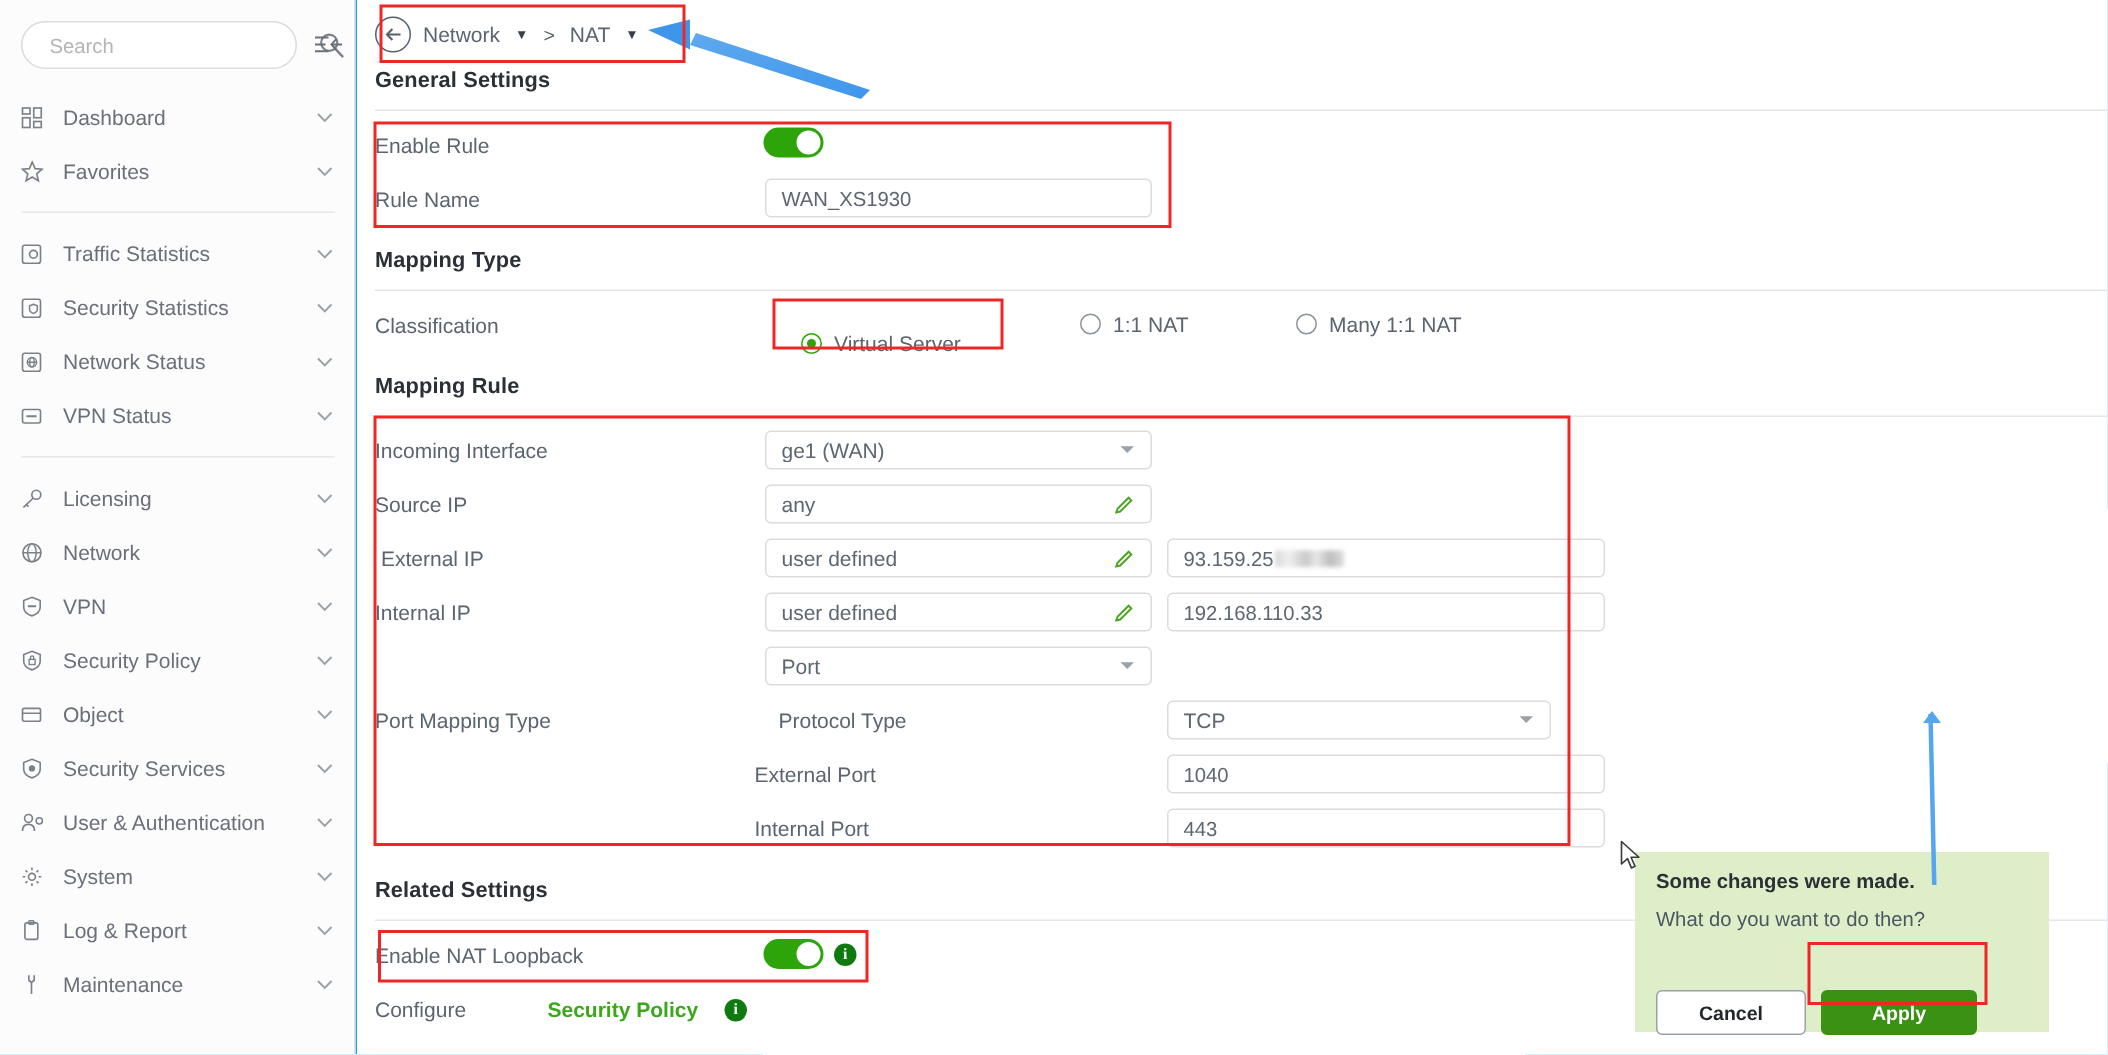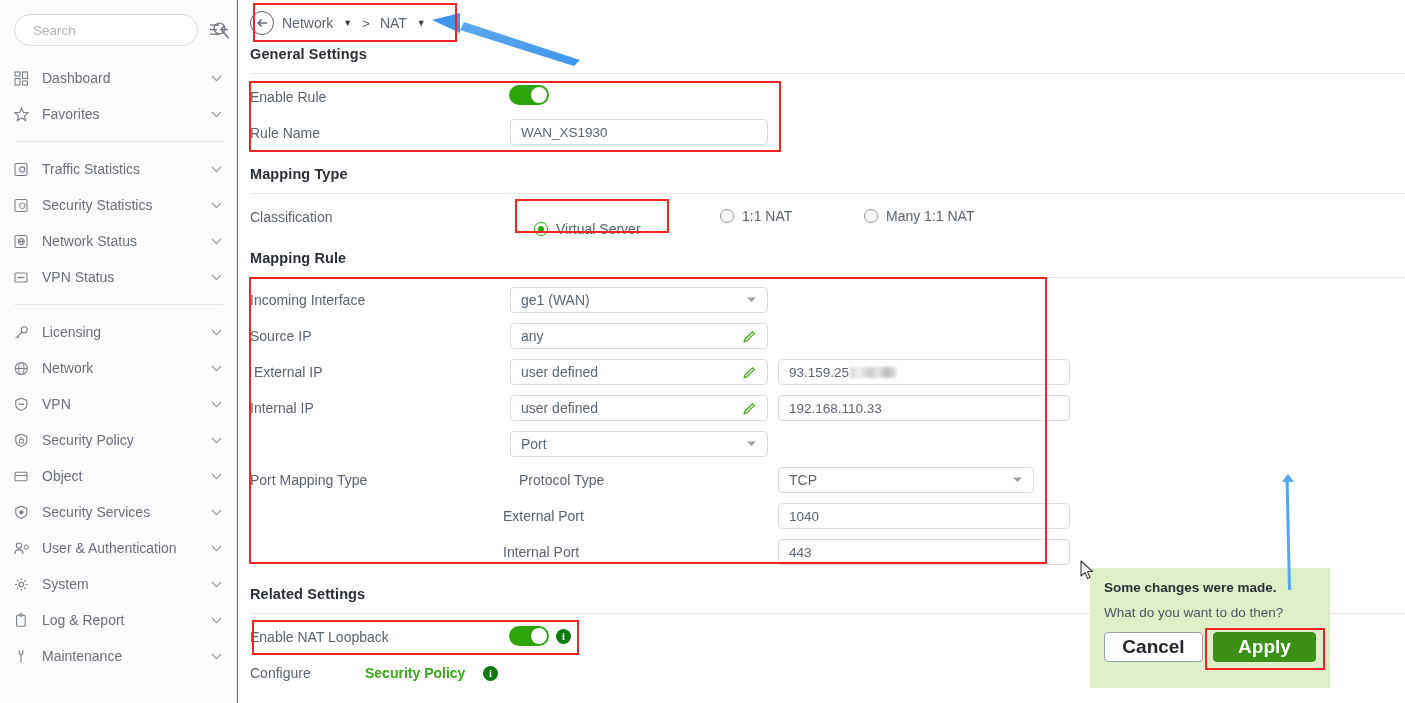--- a/index.html
+++ b/index.html
@@ -222,41 +222,42 @@
     z-index: 30;
   }
 
   
   .arrow-svg { position: absolute; pointer-events: none; z-index: 29; }
 
   
   #notif {
     position: absolute;
     left: 1090px; top: 568px;
-    width: 240px; height: 120px;
+    width: 276px; height: 120px;
     background: #ddeec8;
     z-index: 25;
     padding: 12px 14px 0 14px;
   }
   #notif .n-title {
     font-size: 13.5px; font-weight: bold; color: #2b2f36;
     margin: 0 0 10px 0;
   }
   #notif .n-sub {
     font-size: 13.5px; color: #4e5761;
     margin: 0 0 12px 0;
   }
   #notif .n-btns { display: flex; gap: 10px; }
   .btn {
     height: 30px;
     border-radius: 4px;
-    font-size: 19px; font-weight: bold;
+    font-size: 13px; font-weight: bold;
     display: flex; align-items: center; justify-content: center;
     cursor: pointer;
     font-family: "Liberation Sans", sans-serif;
+    margin-top: 28px;
   }
   .btn-cancel {
     width: 100px; background: #fff;
     border: 1px solid #9aa0a8; color: #22262c;
   }
   .btn-apply {
     width: 104px; background: #3a9114;
     border: 1px solid #3a9114; color: #fff;
   }
 

